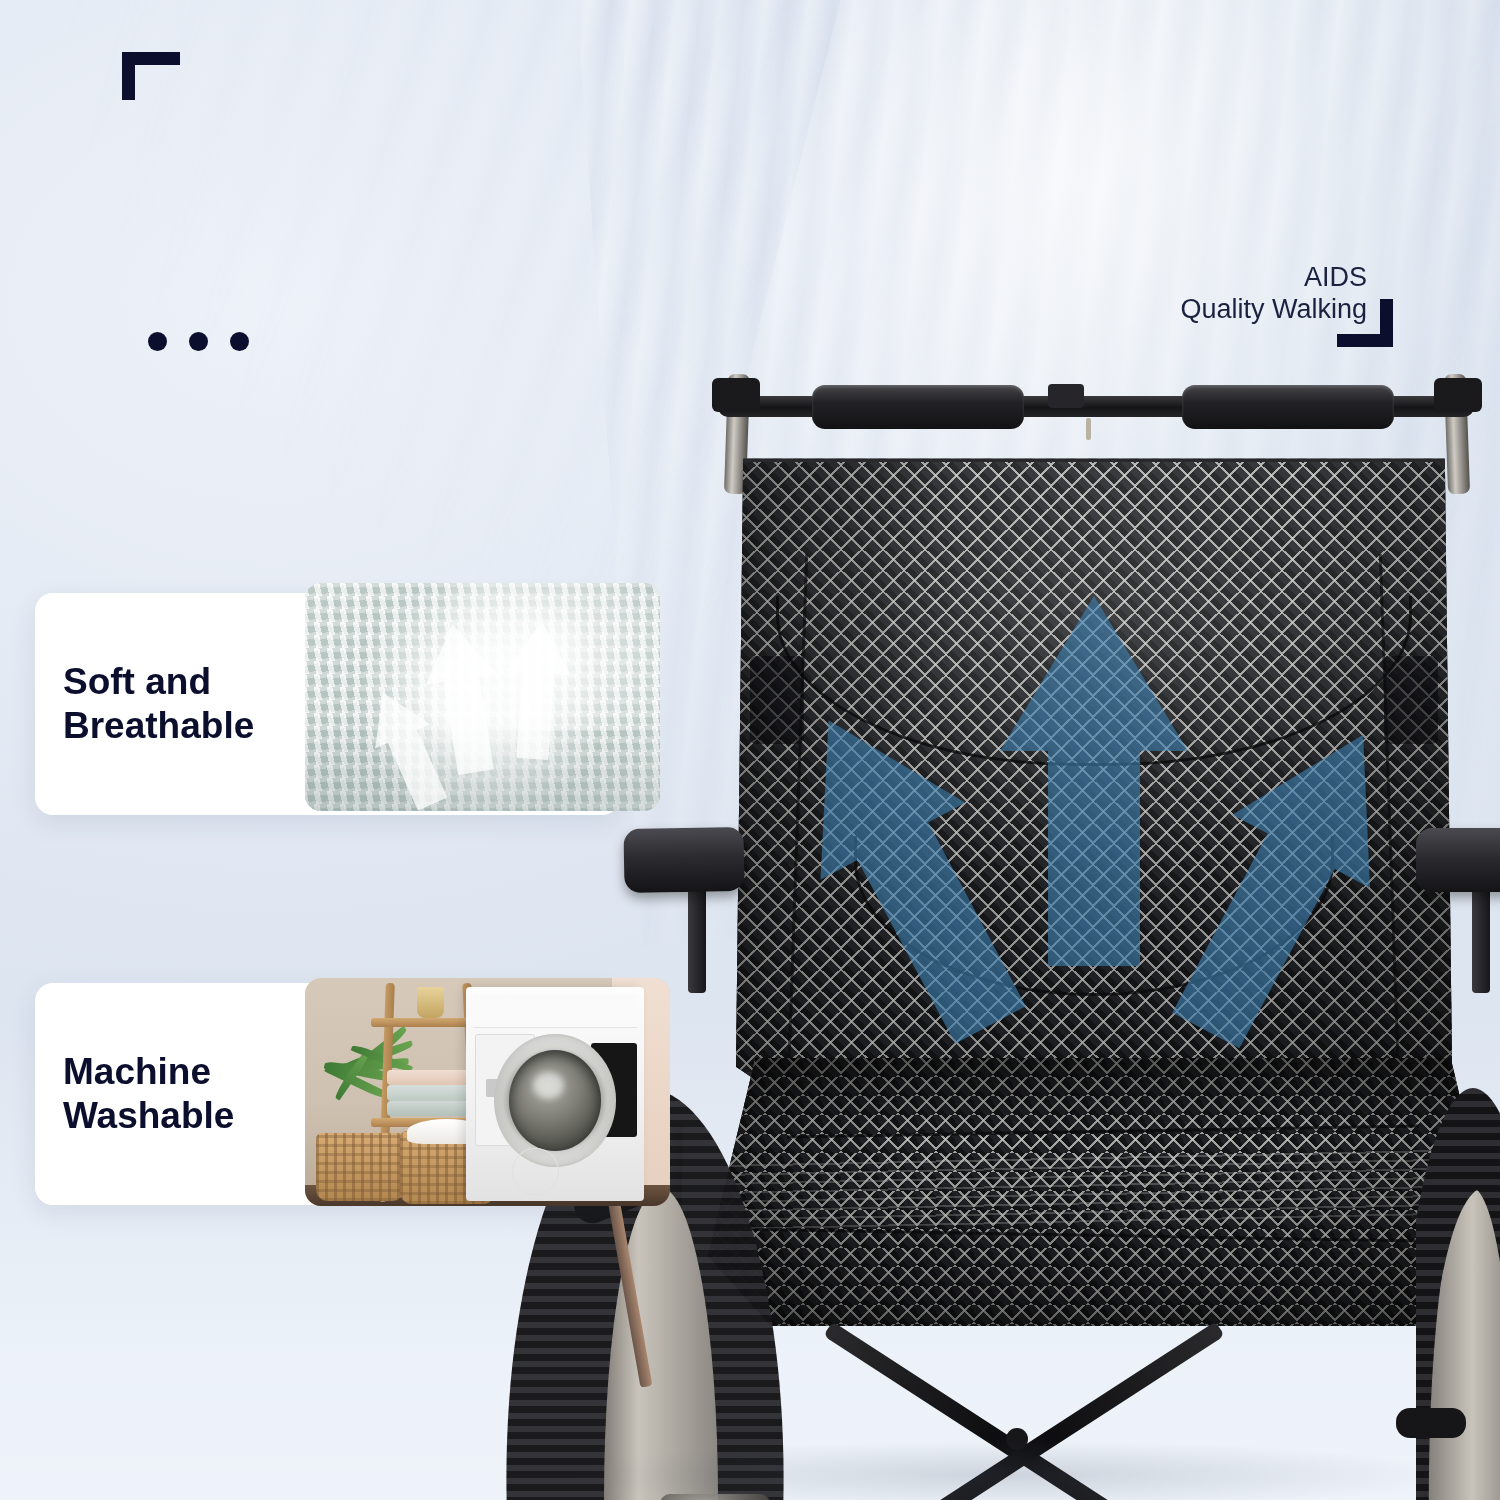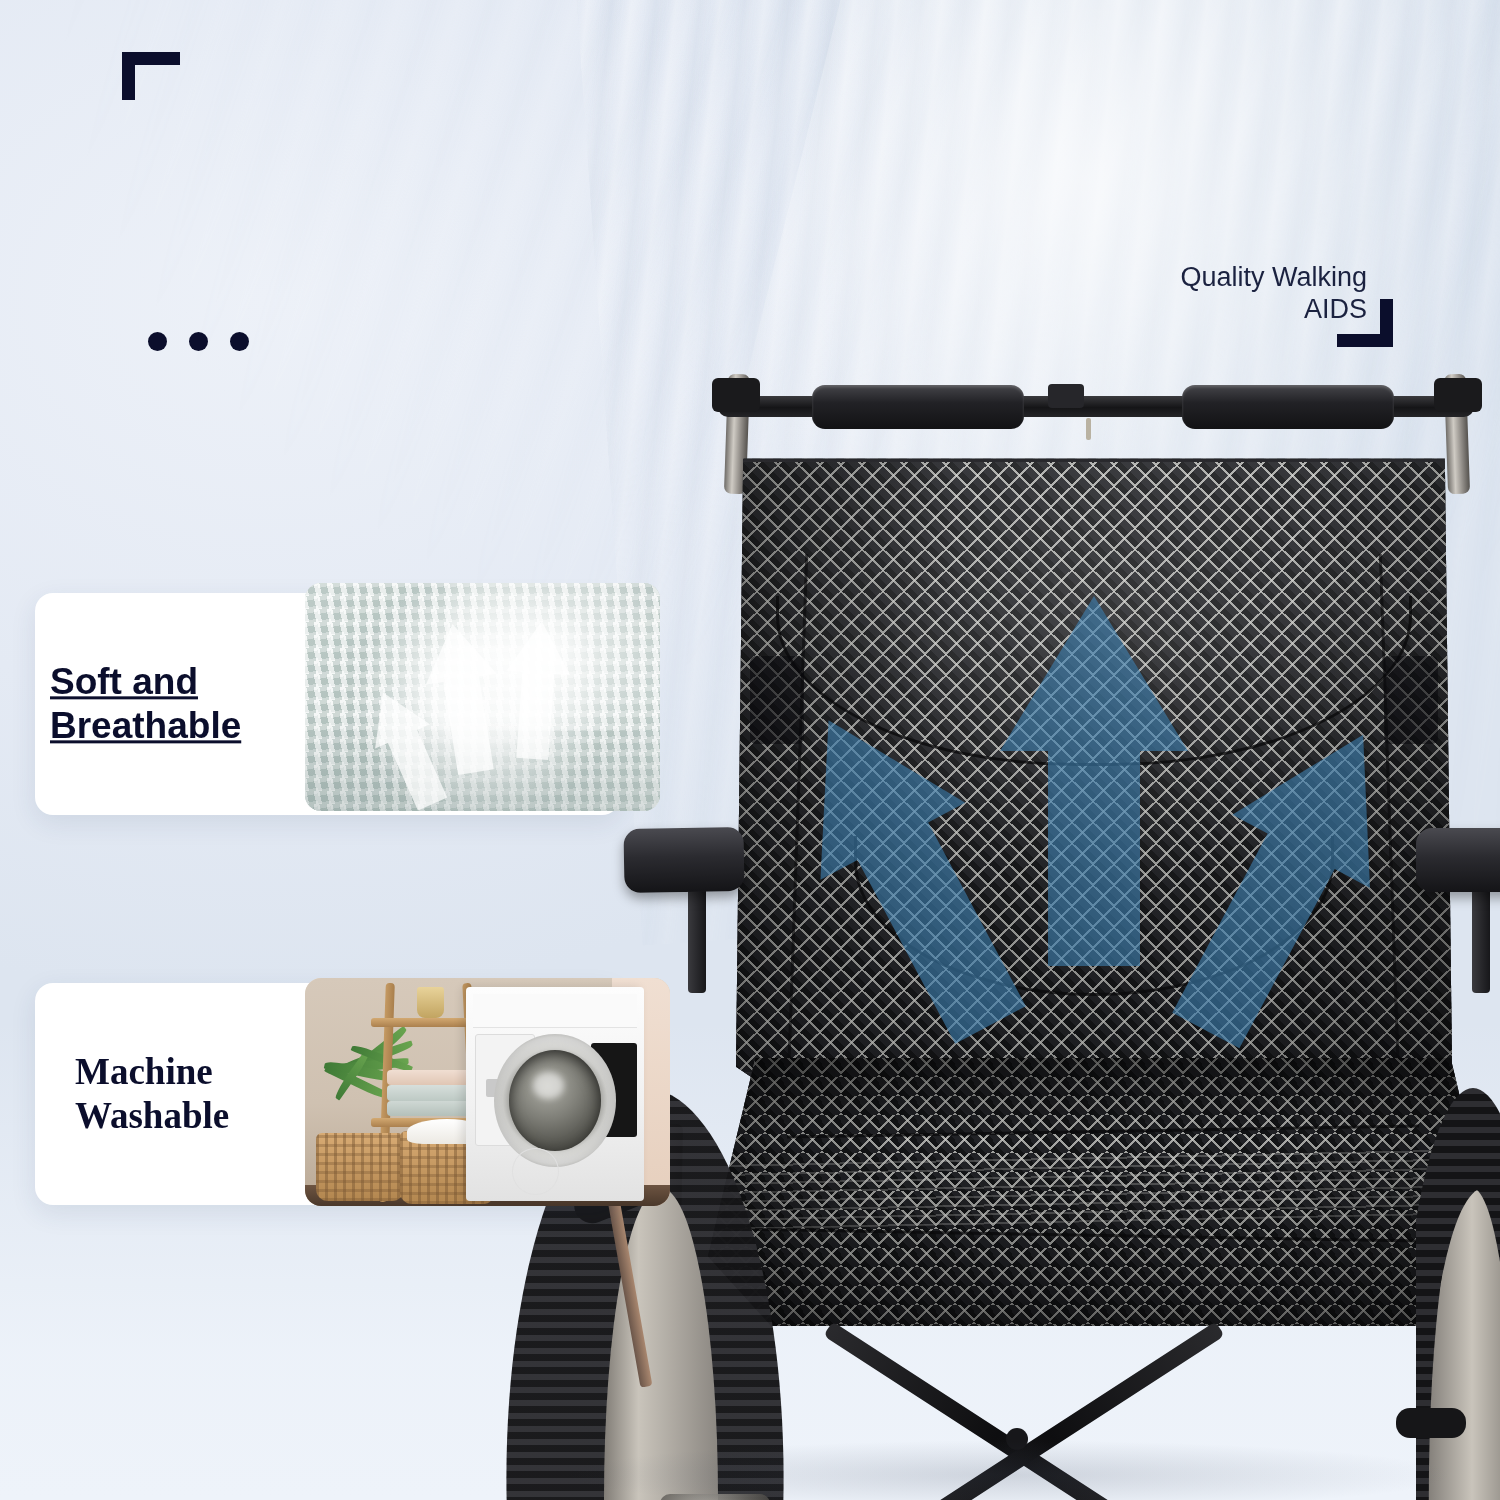--- a/index.html
+++ b/index.html
@@ -226,22 +226,22 @@
     background:#ffffff;
     border-radius:18px;
     box-shadow:0 8px 26px rgba(40,60,95,.10);
   }
   .card1{ left:35px; top:593px; width:585px; height:222px; }
   .card2{ left:35px; top:983px; width:585px; height:222px; }
   .card-label{
     position:absolute; left:28px; top:50%; transform:translateY(-50%);
     width:240px; font-size:37px; font-weight:700; color:#0b0e2c; line-height:1.18;
   }
-  .card1 .card-label{ left:15px;text-decoration:underline; }
-  .card2 .card-label{ left:40px;font-family:Liberation Serif, serif; }
+  .card1 .card-label{ left:28px; }
+  .card2 .card-label{ left:28px; }
 
   .thumb{
     position:absolute; border-radius:16px; overflow:hidden;
   }
   .thumb1{ left:305px; top:583px; width:355px; height:228px; }
   .thumb2{ left:305px; top:978px; width:365px; height:228px; }
 
   
   .foam{
     position:absolute; inset:0;
@@ -389,22 +389,22 @@
   <div class="corner-tl"></div>
   <div class="headline">
   </div>
   <div class="dots">
     <i></i>
     <i></i>
     <i></i>
   </div>
 
   <div class="brand">
+    <div>AIDS</div>
     <div>Quality Walking</div>
-    <div>AIDS</div>
   </div>
   <div class="corner-br"></div>
 
   <div class="card card1">
     <div class="card-label">
       <span>Soft and</span><br>
       <span>Breathable</span>
     </div>
   </div>
   <div class="thumb thumb1">

